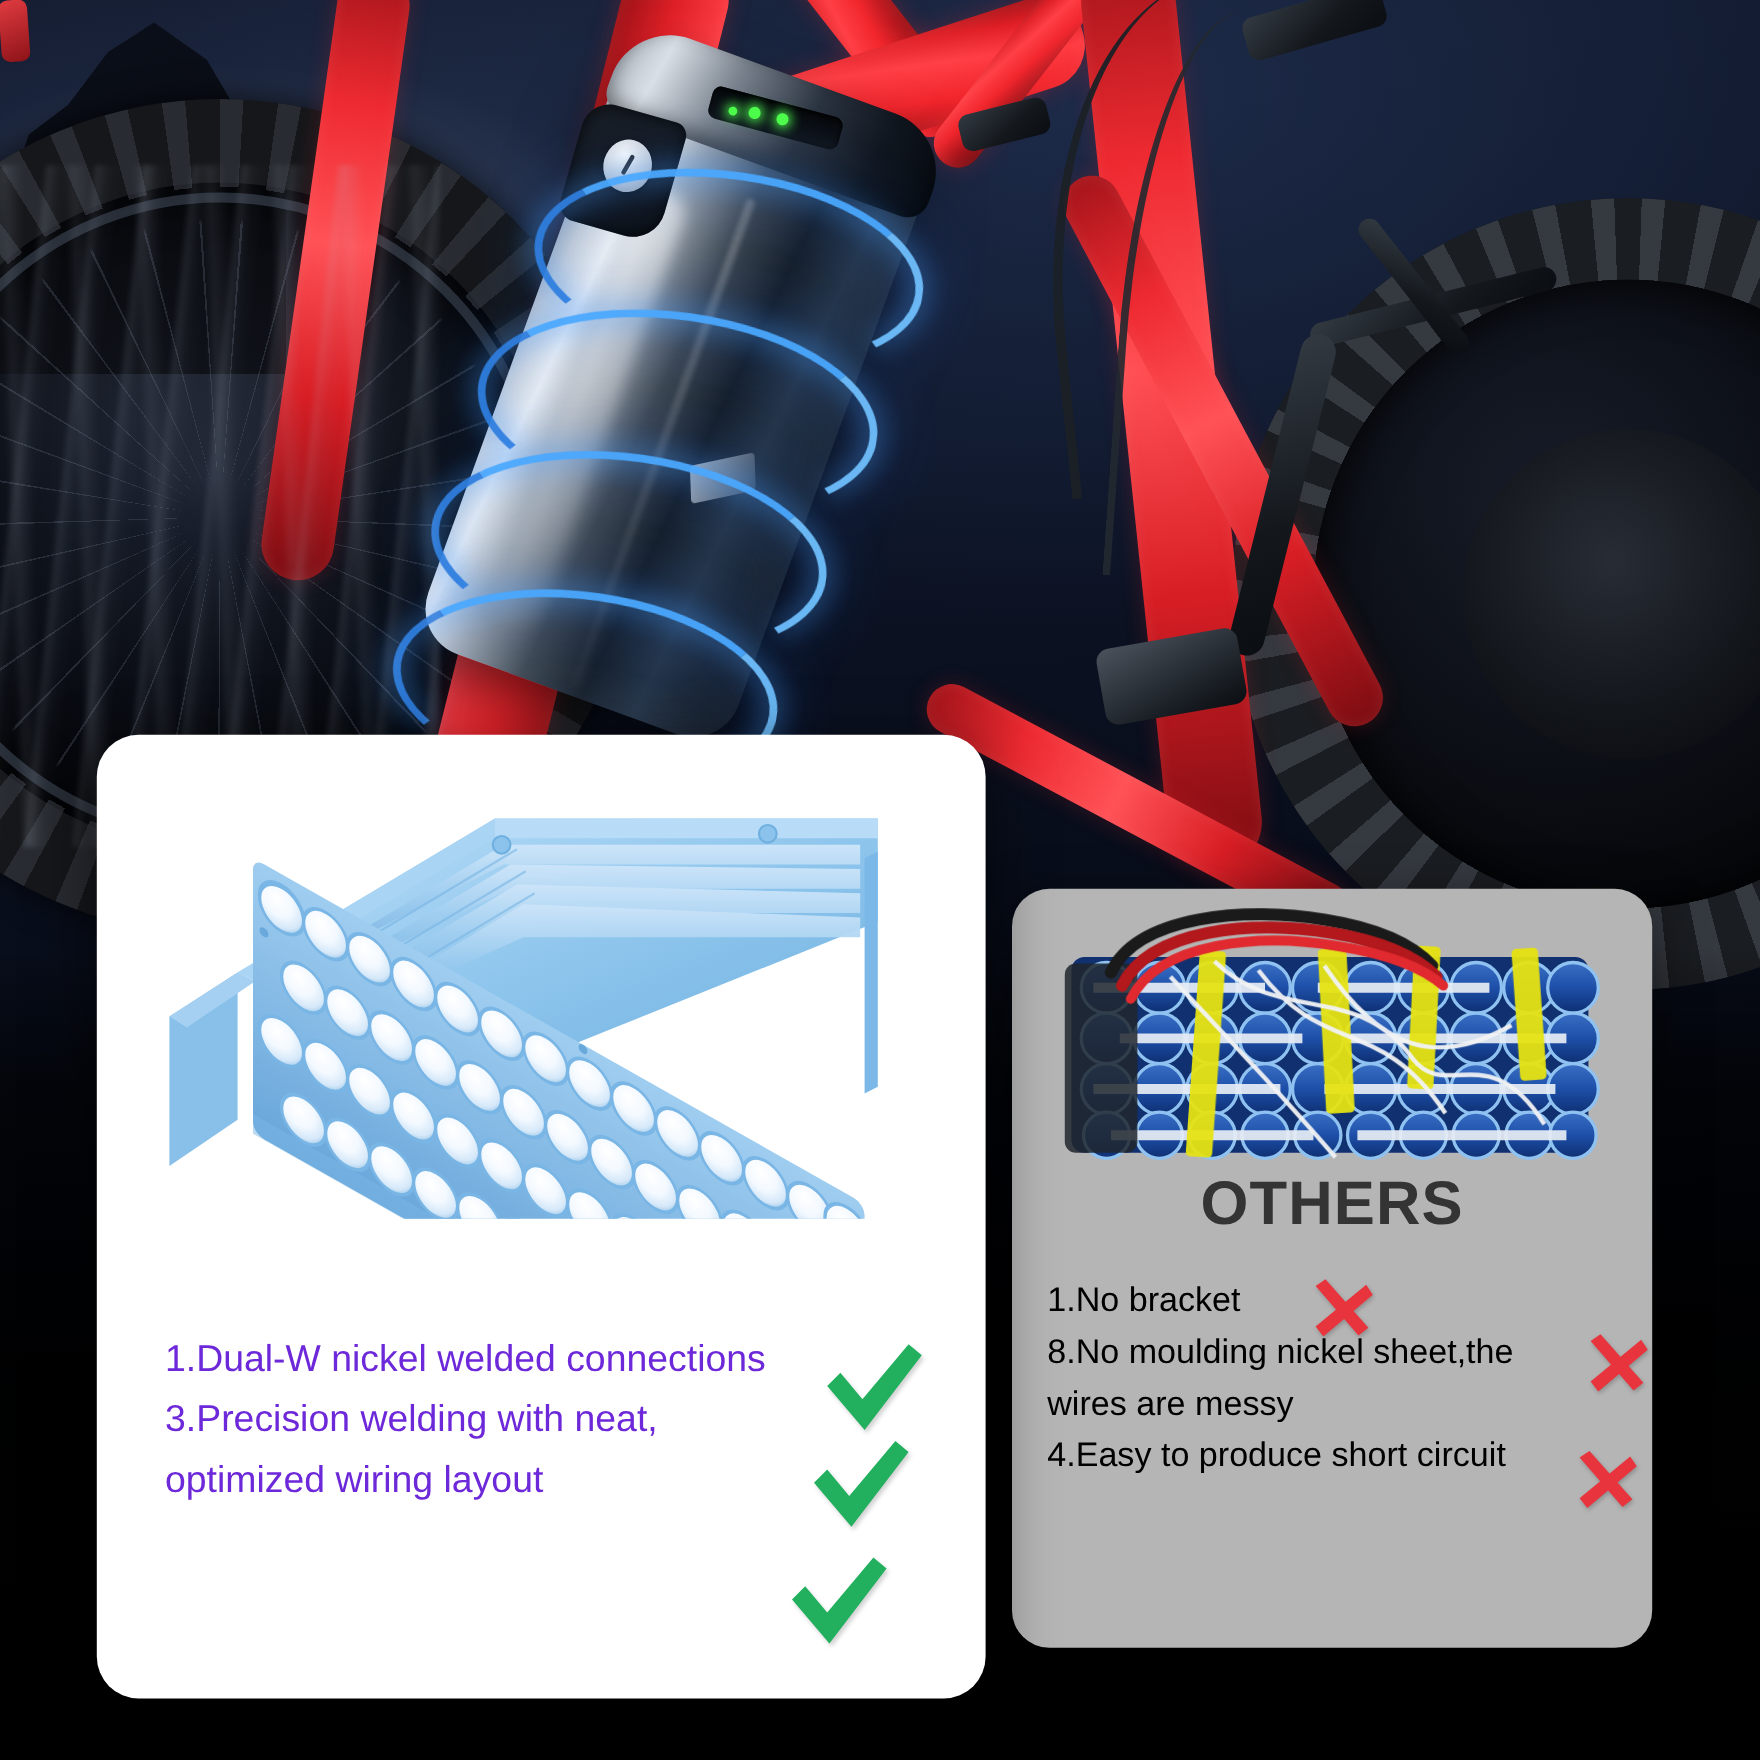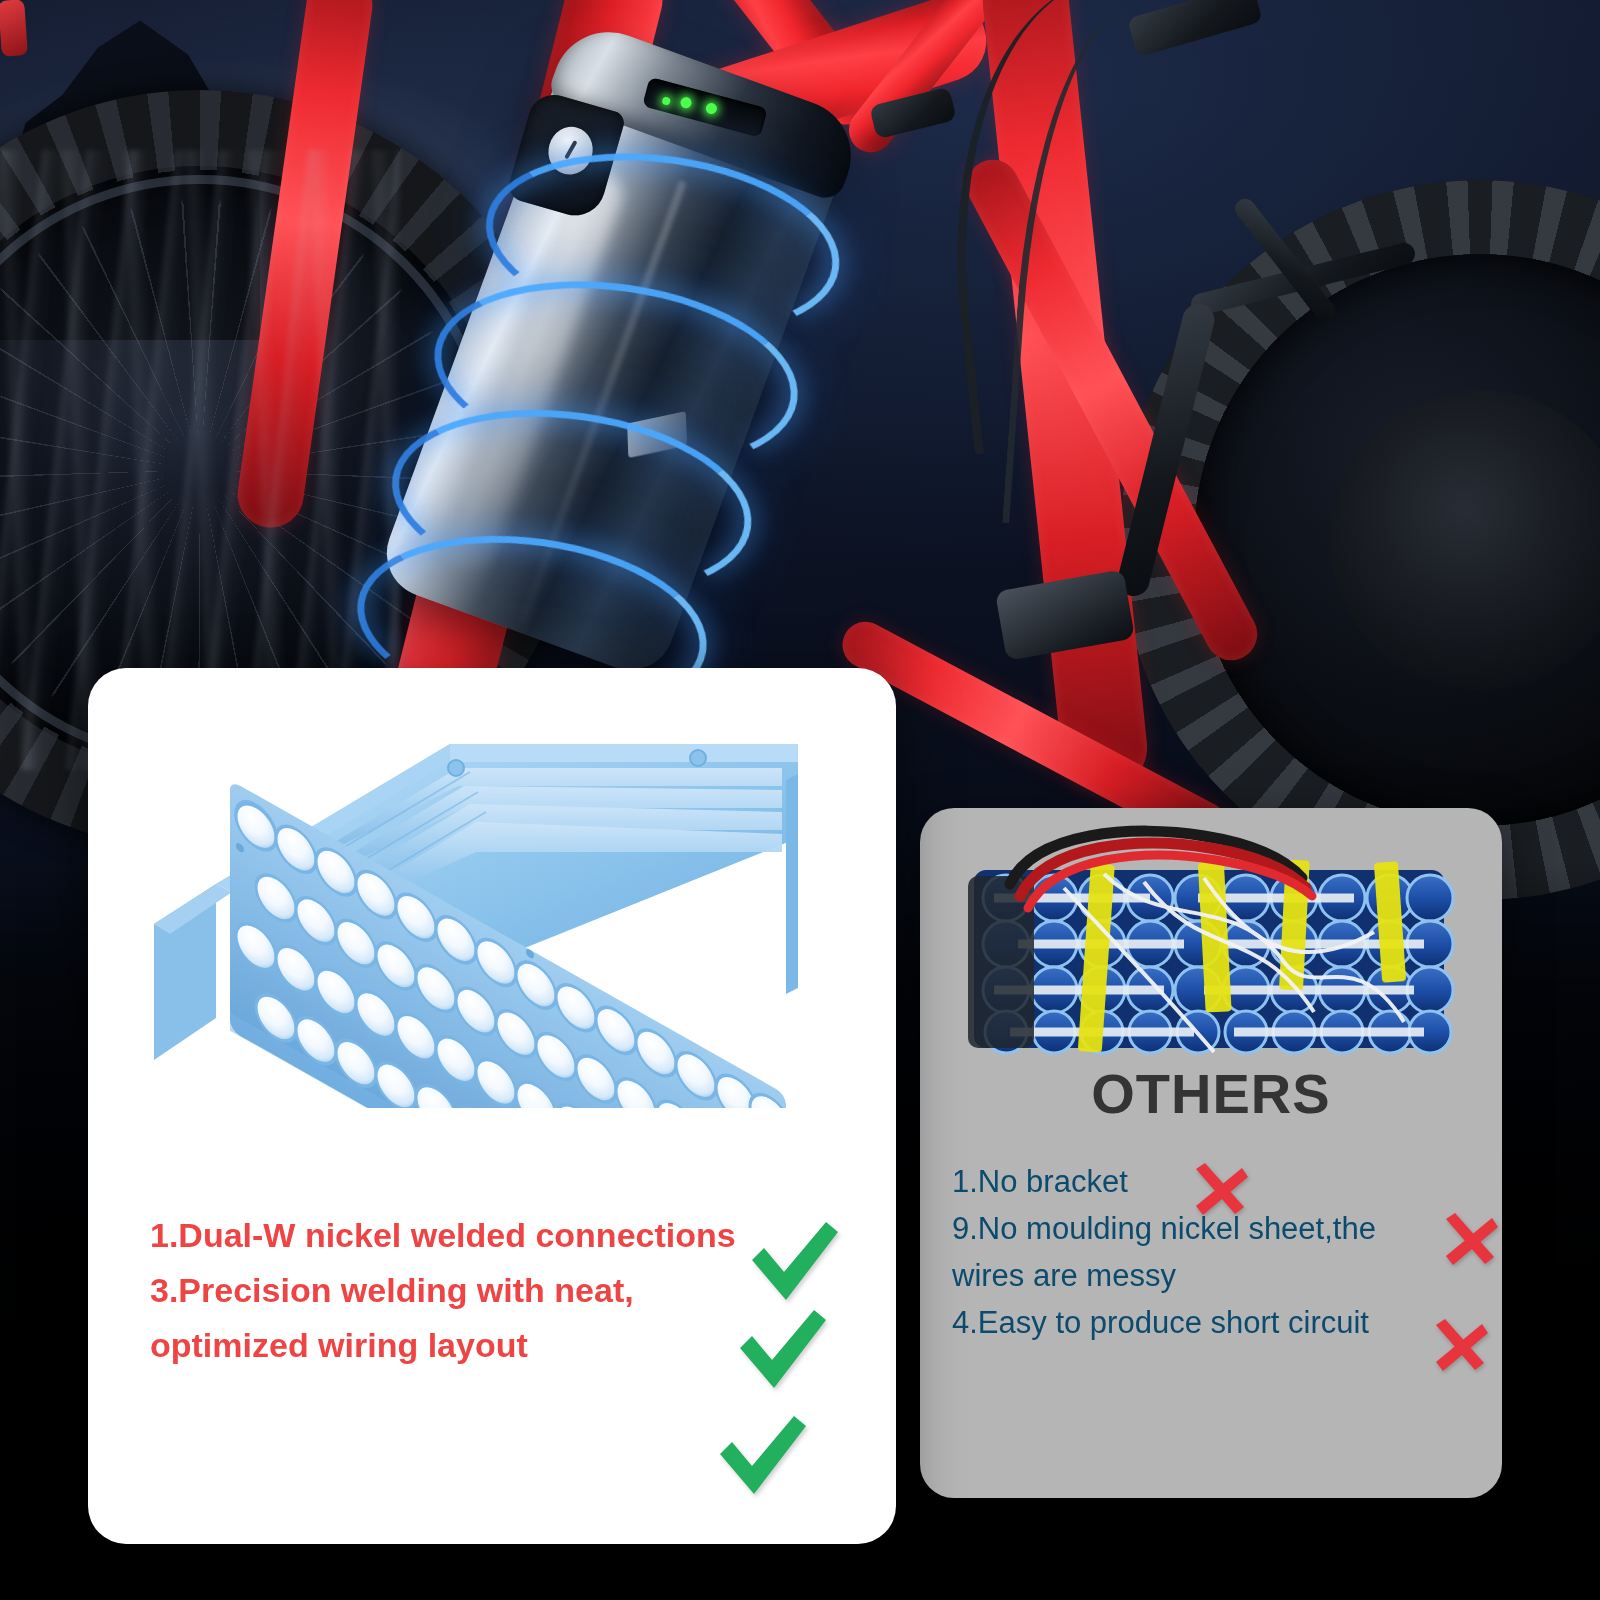--- a/index.html
+++ b/index.html
@@ -224,42 +224,42 @@
 
   
   .ours-img { position:absolute; left:10px; top:20px; width:790px; height:420px; }
   .ours-title {
     position:absolute; left:0; right:0; top:432px;
     text-align:center; font-size:80px; font-weight:700; color:#0a0a0a;
     letter-spacing:1px; line-height:1;
   }
   .ours-list {
     position:absolute; left:62px; top:540px; width:600px;
-    font-size:34px; color:#ef4444; line-height:1.62; font-weight:700;
+    font-size:34px; color:#6d28d9; line-height:1.62; font-weight:400;
   }
   .ours-list .li { white-space:pre-line; }
   .check {
     position:absolute; width:92px; height:84px;
   }
   .check svg { width:100%; height:100%; display:block;
     filter:drop-shadow(2px 3px 2px rgba(0,0,0,.18)); }
   .c1 { left:660px; top:552px; }
   .c2 { left:648px; top:640px; }
   .c3 { left:628px; top:746px; }
 
   
   .others-img { position:absolute; left:34px; top:14px; width:520px; height:240px; }
   .others-title {
     position:absolute; left:0; right:0; top:258px;
     text-align:center; font-size:56px; font-weight:600; color:#343434;
     letter-spacing:1px; line-height:1;
   }
   .others-list {
     position:absolute; left:32px; top:350px; width:500px;
-    font-size:31px; color:#0c4a6e; line-height:1.52;
+    font-size:31px; color:#000000; line-height:1.52;
   }
   .xmark { position:absolute; width:62px; height:60px; }
   .xmark svg { width:100%; height:100%; display:block;
     filter:drop-shadow(1px 2px 2px rgba(0,0,0,.22)); }
   .x1 { left:268px; top:352px; }
   .x2 { left:518px; top:402px; }
   .x3 { left:508px; top:508px; }
 </style>
 </head>
 <body>
@@ -420,21 +420,21 @@
             <path d="M74 86 C100 34 192 26 262 38 C312 46 340 58 358 74" stroke="#e02a2f" stroke-width="9"></path>
           </g>
         </g>
       </svg>
     </div>
 
     <div class="others-title">OTHERS</div>
 
     <div class="others-list">
       <div>1.No bracket</div>
-      <div style="white-space:pre-line">9.No moulding nickel sheet,the
+      <div style="white-space:pre-line">8.No moulding nickel sheet,the
 wires are messy</div>
       <div>4.Easy to produce short circuit</div>
     </div>
 
     <div class="xmark x1">
       <svg viewBox="0 0 60 60">
           <g fill="#e8343c">
         <path d="M7 9 L16 3 L55 47 L46 54 Z"></path>
             <path d="M53 8 L59 17 L14 55 L7 46 Z"></path>
       </g>

